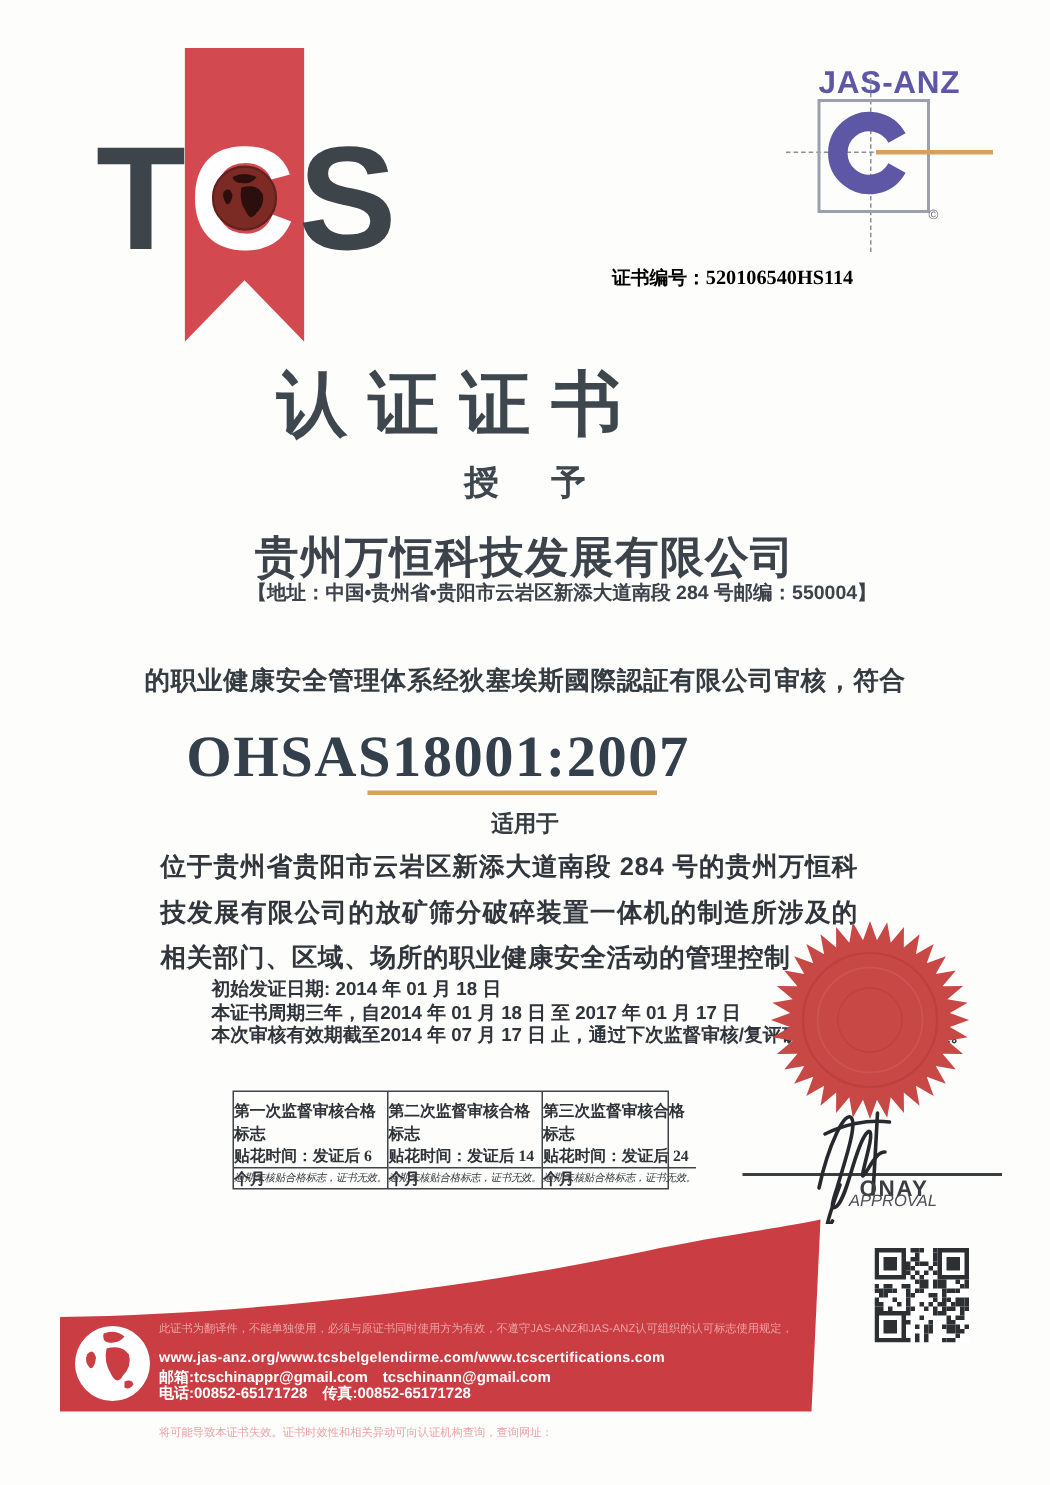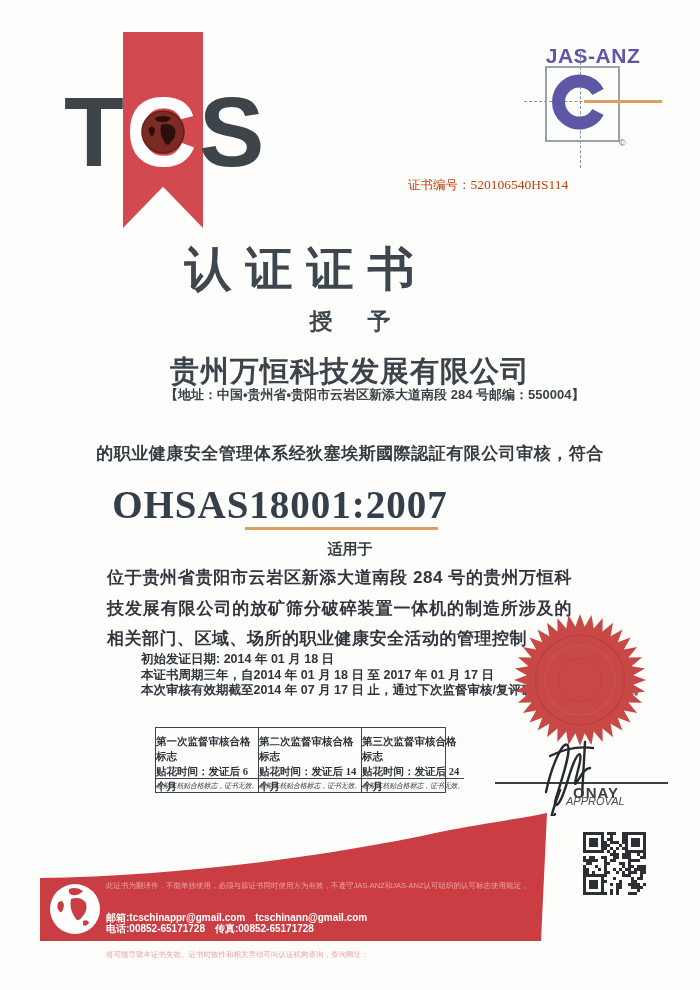--- a/index.html
+++ b/index.html
@@ -21,36 +21,36 @@
   .tcs-globe{left:141px;top:110px;width:44px;height:44px;}
   
   .jas-label{left:518px;top:44px;width:150px;text-align:center;
     font-size:21px;font-weight:800;color:#5d57a6;letter-spacing:.5px;}
   .jas-square{left:545px;top:66px;width:71px;height:72px;border:2px solid #9aa0ac;}
   .jas-c{left:549px;top:71px;width:62px;height:62px;}
   .jas-dash-v{left:580px;top:52px;height:116px;border-left:1px dashed #8a8f99;}
   .jas-dash-h{left:524px;top:101px;width:114px;border-top:1px dashed #8a8f99;}
   .jas-orange{left:584px;top:100px;width:78px;height:3px;background:#d8a05c;}
   .jas-copy{left:619px;top:138px;font-size:9px;color:#666;}
-  .cert-no{left:408px;top:177px;font-size:12.5px;font-weight:400;color:#c2410c;}
+  .cert-no{left:408px;top:177px;font-size:12.5px;font-weight:700;color:#000000;}
   .cert-no .num{font-family:"Liberation Serif","DejaVu Serif",serif;font-size:13.5px;}
   
   .doc-title{left:0;top:238px;width:599px;text-align:center;
     font-family:"Liberation Serif","DejaVu Serif",serif;
     font-size:47px;font-weight:700;color:#3f474e;letter-spacing:14px;padding-left:14px;box-sizing:border-box;}
   .grant{left:0;top:306px;width:700px;text-align:center;
     font-family:"Liberation Serif","DejaVu Serif",serif;
     font-size:23px;font-weight:700;color:#3f474e;letter-spacing:6px;padding-left:6px;box-sizing:border-box;}
   .company{left:0;top:352px;width:700px;text-align:center;
     font-size:29px;font-weight:700;color:#3c434a;letter-spacing:1px;}
   .addr-row{left:165px;top:386px;width:368px;display:flex;justify-content:space-between;
     font-size:13px;font-weight:600;color:#3b4249;white-space:nowrap;}
   .statement{left:0;top:442px;width:700px;text-align:center;
     font-size:17px;font-weight:700;color:#343b41;letter-spacing:.5px;}
-  .standard{left:0;top:482px;width:560px;text-align:center;
+  .standard{left:12px;top:482px;width:560px;text-align:center;
     font-family:"Liberation Serif","DejaVu Serif",serif;
     font-size:39px;font-weight:700;color:#333f4b;letter-spacing:1px;}
   .standard-rule{left:245px;top:527px;width:193px;height:3px;background:#d8a05c;}
   .scope-label{left:0;top:540px;width:700px;text-align:center;
     font-size:15px;font-weight:700;color:#343b41;}
   .scope-text{left:107px;top:563px;width:465px;
     font-size:17px;font-weight:700;color:#30363c;line-height:30.5px;
     text-align:justify;letter-spacing:.5px;}
   
   .dates{left:95px;top:652px;font-size:12.5px;font-weight:700;color:#2f353b;margin-left:46px;}
@@ -326,16 +326,17 @@
   </svg>
   <svg class="abs footer-globe" viewBox="0 0 52 52">
     <circle cx="26" cy="26" r="25" fill="#ffffff"></circle>
     <path d="M20,6 Q28,3 34,8 Q30,13 23,12 Q19,11 20,6 Z" fill="#c93d43"></path>
     <path d="M22,16 Q32,13 37,20 Q39,28 33,34 Q29,41 25,33 Q20,25 22,16 Z" fill="#c93d43"></path>
     <path d="M9,20 Q13,15 15,22 Q14,30 11,29 Q7,25 9,20 Z" fill="#c93d43"></path>
     <path d="M34,38 Q39,36 40,40 Q37,44 34,42 Z" fill="#c93d43"></path>
   </svg>
   <div class="abs foot-faint foot-f1">此证书为翻译件，不能单独使用，必须与原证书同时使用方为有效，不遵守JAS-ANZ和JAS-ANZ认可组织的认可标志使用规定，</div>
   <div class="abs foot-faint foot-f2">将可能导致本证书失效。证书时效性和相关异动可向认证机构查询，查询网址：</div>
+  <div class="abs foot-white foot-www">www.jas-anz.org/www.tcsbelgelendirme.com/www.tcscertifications.com</div>
   <div class="abs foot-white foot-mail">邮箱:tcschinappr@gmail.com　tcschinann@gmail.com</div>
   <div class="abs foot-white foot-tel">电话:00852-65171728　传真:00852-65171728</div>
 
 </div>
 
 </body></html>

